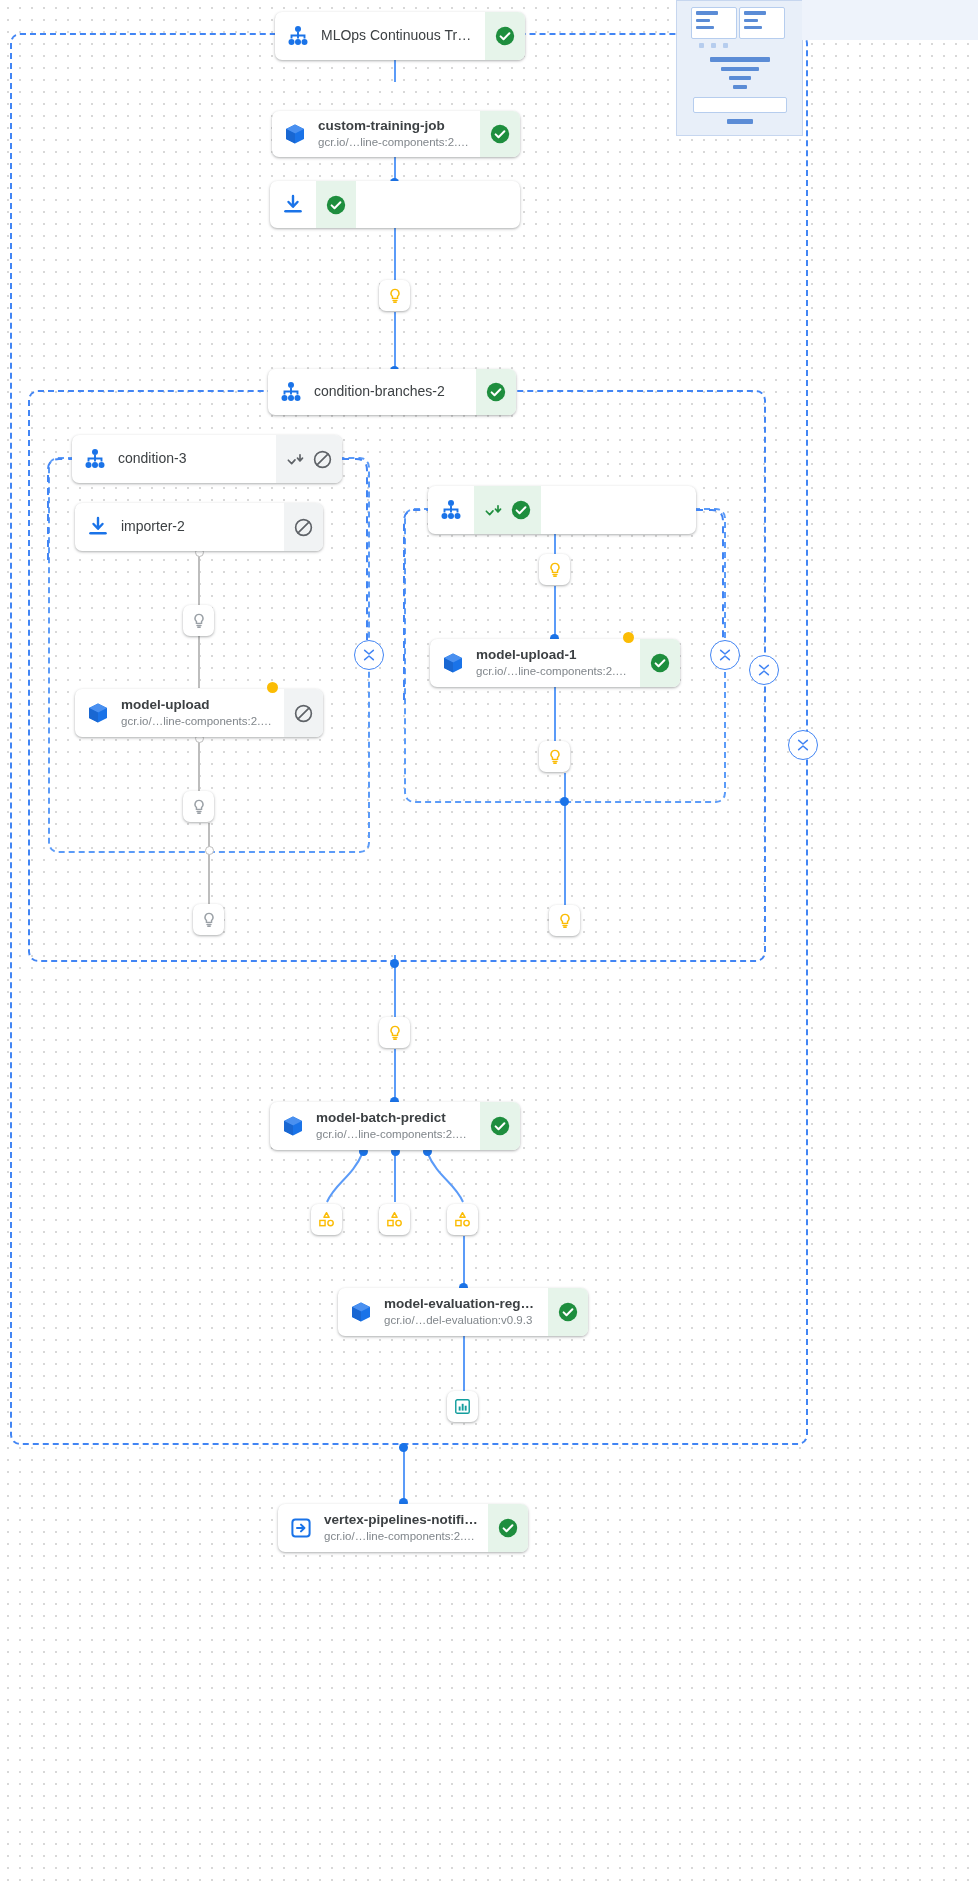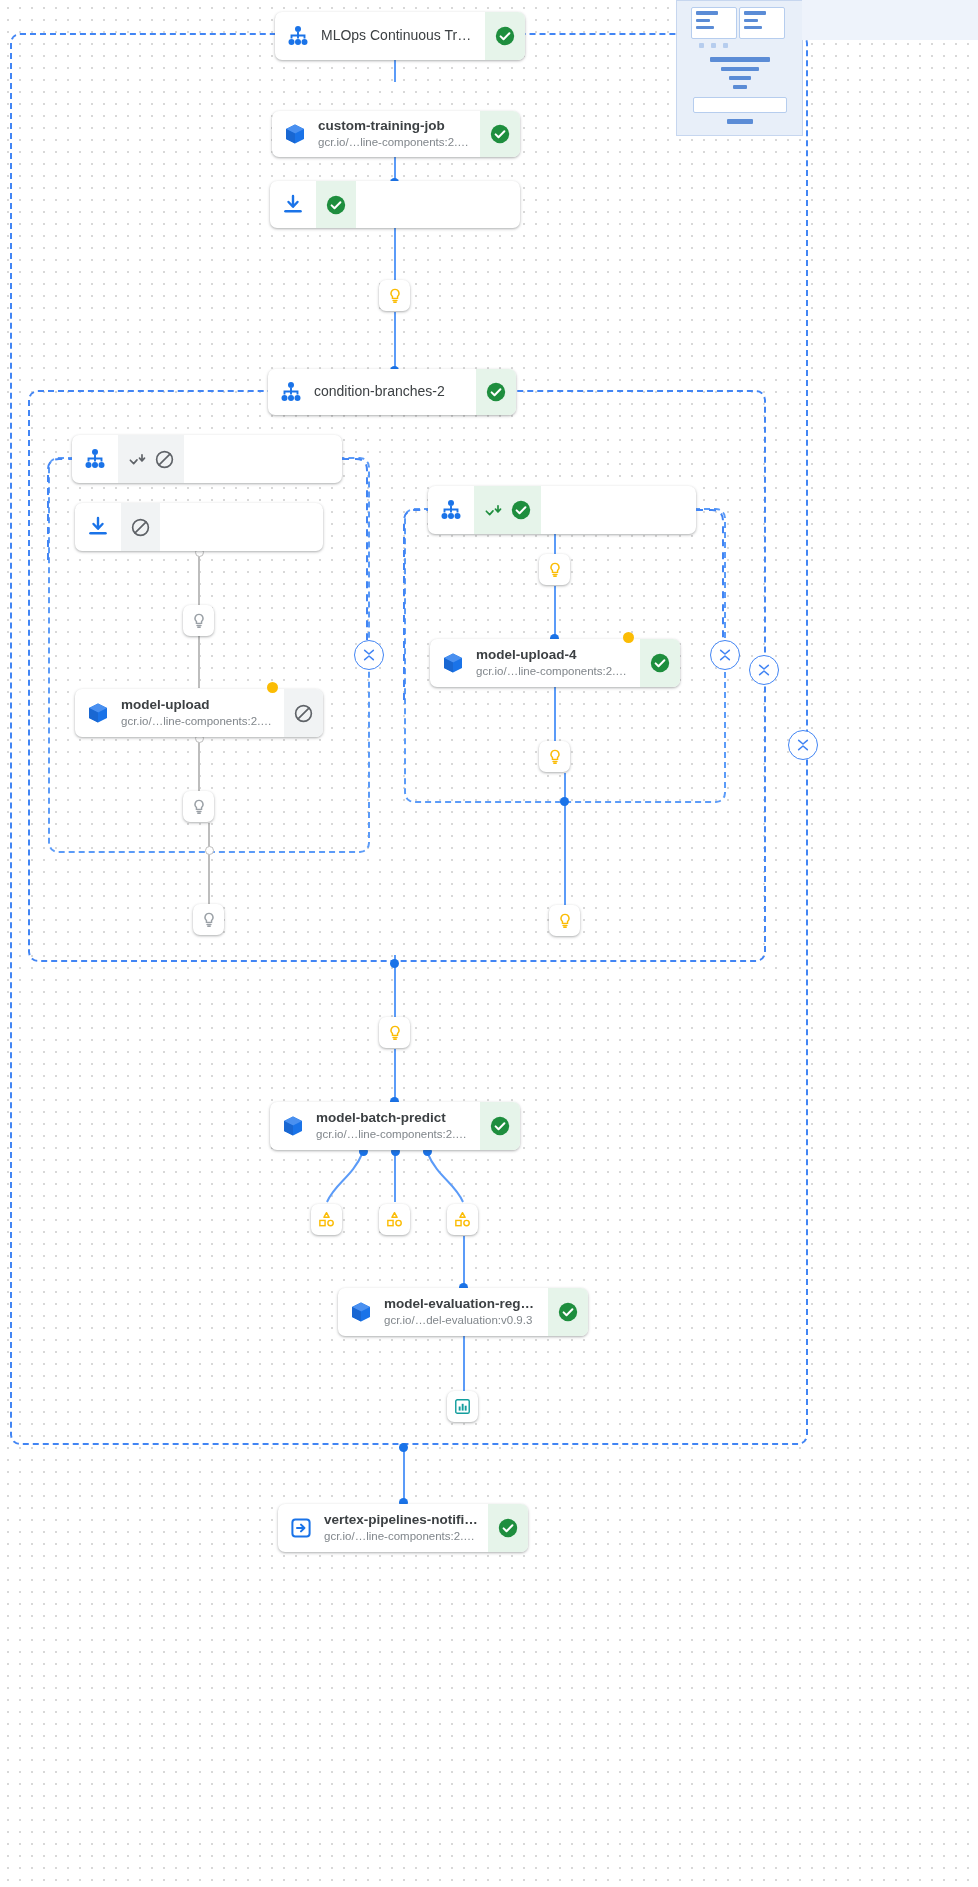--- a/index.html
+++ b/index.html
@@ -247,38 +247,44 @@
   <div class="node" style="left:72px;top:435px;width:270px;height:48px;">
     <div class="ico">
       <svg width="24" height="24" viewBox="0 0 24 24">
         <circle cx="12" cy="5" r="3" fill="#1a73e8"></circle>
         <circle cx="5.5" cy="18" r="3" fill="#1a73e8"></circle>
         <circle cx="12" cy="18" r="3" fill="#1a73e8"></circle>
         <circle cx="18.5" cy="18" r="3" fill="#1a73e8"></circle>
         <path d="M5.5 14.5 L5.5 11.5 L18.5 11.5 L18.5 14.5 M12 8 L12 14.5" stroke="#1a73e8" stroke-width="1.9" fill="none"></path>
       </svg>
     </div>
+    <div class="body">
+      <div class="title reg">condition-3</div>
+    </div>
     <div class="status grey">
       <svg width="20" height="20" viewBox="0 0 24 24">
         <path d="M4 13.5 L8 17.5 L12 13" stroke="#5f6368" stroke-width="2" fill="none" stroke-linecap="round" stroke-linejoin="round"></path>
         <path d="M18 7 L18 14 M15 11 L18 14.4 L21 11" stroke="#5f6368" stroke-width="2" fill="none" stroke-linecap="round" stroke-linejoin="round"></path>
       </svg>
       <svg width="21" height="21" viewBox="0 0 24 24">
         <circle cx="12" cy="12" r="9" stroke="#5f6368" stroke-width="1.9" fill="none"></circle>
         <path d="M5.8 18.2 L18.2 5.8" stroke="#5f6368" stroke-width="1.9" stroke-linecap="round"></path>
       </svg>
     </div>
   </div>
 
   <div class="node" style="left:75px;top:503px;width:248px;height:48px;">
     <div class="ico">
       <svg width="24" height="24" viewBox="0 0 24 24">
         <path d="M12 3 L12 13 M7.5 9 L12 13.8 L16.5 9" stroke="#1a73e8" stroke-width="2.4" fill="none" stroke-linecap="round" stroke-linejoin="round"></path>
         <path d="M4.5 18.2 L19.5 18.2" stroke="#1a73e8" stroke-width="2.6" stroke-linecap="round"></path>
       </svg>
+    </div>
+    <div class="body">
+      <div class="title reg">importer-2</div>
     </div>
     <div class="status grey">
       <svg width="21" height="21" viewBox="0 0 24 24">
         <circle cx="12" cy="12" r="9" stroke="#5f6368" stroke-width="1.9" fill="none"></circle>
         <path d="M5.8 18.2 L18.2 5.8" stroke="#5f6368" stroke-width="1.9" stroke-linecap="round"></path>
       </svg>
     </div>
   </div>
 
   <div class="chip" style="left:183px;top:605px;">
@@ -354,21 +360,21 @@
 
   <div class="node" style="left:430px;top:639px;width:250px;height:48px;">
     <div class="ico">
       <svg width="24" height="24" viewBox="0 0 24 24">
         <path d="M12 2.5 L21 7 L21 17 L12 21.5 L3 17 L3 7 Z" fill="#1a73e8"></path>
         <path d="M12 2.5 L21 7 L12 11.5 L3 7 Z" fill="#4a90f0"></path>
         <path d="M12 11.5 L12 21.5 L3 17 L3 7 Z" fill="#1967d2"></path>
       </svg>
     </div>
     <div class="body">
-      <div class="title">model-upload-4</div>
+      <div class="title">model-upload-1</div>
       <div class="sub">gcr.io/…line-components:2.6.0</div>
     </div>
     <div class="status ok">
       <svg width="22" height="22" viewBox="0 0 24 24">
         <circle cx="12" cy="12" r="10" fill="#1e8e3e"></circle>
         <path d="M7.2 12.4 L10.4 15.6 L16.8 9" stroke="#fff" stroke-width="2.2" fill="none" stroke-linecap="round" stroke-linejoin="round"></path>
       </svg>
     </div>
   </div>
   <div class="dot orange" style="left:623px;top:632px;"></div>

